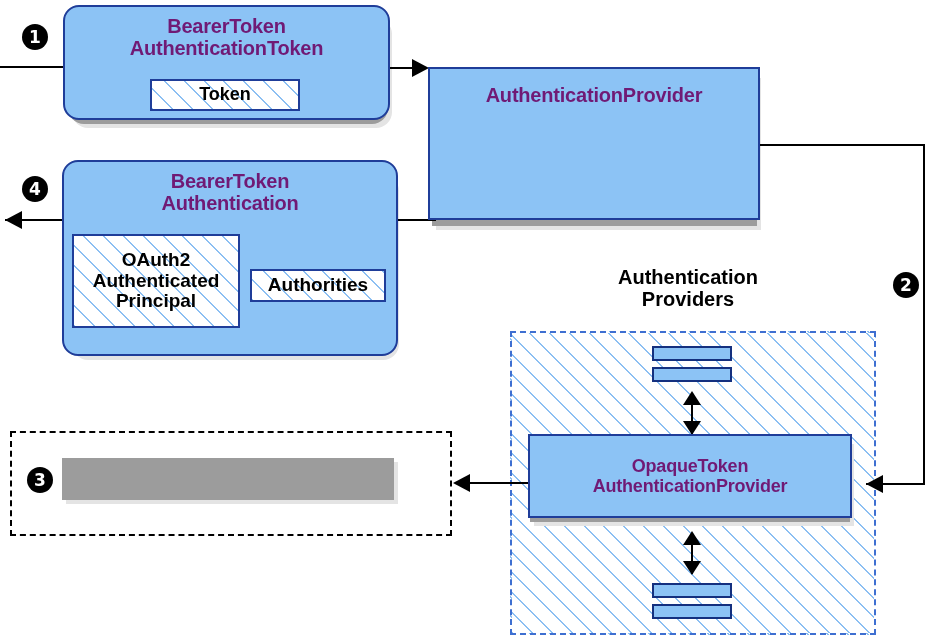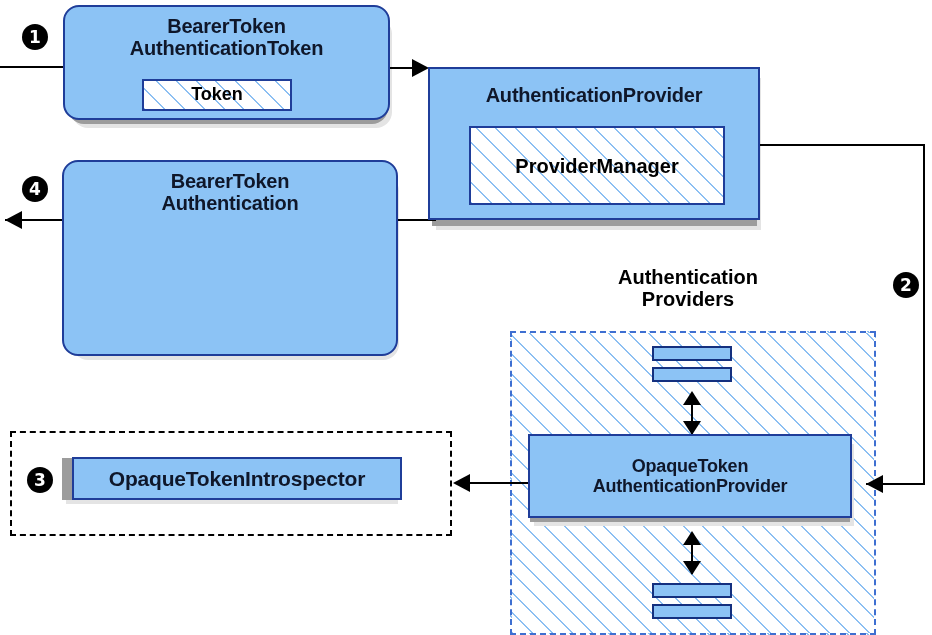--- a/index.html
+++ b/index.html
@@ -17,21 +17,21 @@
 
   
   .node{
     position:absolute;
     background:#8CC3F5;
     border:2px solid #1F3D99;
     box-sizing:border-box;
     display:flex;
     flex-direction:column;
     align-items:center;
-    color:#0f172a;
+    color:#701a75;
     font-weight:bold;
     text-align:center;
     z-index:6;
   }
   .node.rounded{border-radius:16px;}
   .node .title{
     line-height:1.12;
     white-space:pre-line;
     letter-spacing:-0.2px;
   }
@@ -142,49 +142,52 @@
 
   <div class="marker" style="left:22px;top:24px;">1</div>
 
   <div class="shadow-light rounded" style="left:72px;top:18px;width:320px;height:110px;"></div>
   <div class="shadow-dark rounded" style="left:68px;top:14px;width:320px;height:110px;"></div>
 
   <div class="node rounded" style="left:63px;top:5px;width:327px;height:115px;padding-top:8px;font-size:20px;">
     <div class="title">BearerToken
 AuthenticationToken</div>
   </div>
-  <div class="subbox hatch" style="left:142px;top:79px;width:150px;height:32px;font-size:18px;">Token</div>
+  <div class="subbox hatch" style="left:150px;top:79px;width:150px;height:32px;font-size:18px;">Token</div>
 
   <div class="line-h" style="left:390px;top:67px;width:35px;"></div>
   <div class="arrow arrow-r" style="left:412px;top:59px;"></div>
 
   <div class="shadow-light" style="left:436px;top:78px;width:325px;height:152px;"></div>
   <div class="shadow-dark" style="left:432px;top:74px;width:325px;height:152px;"></div>
 
   <div class="node" style="left:428px;top:67px;width:332px;height:153px;padding-top:15px;font-size:20px;">
     <div class="title">AuthenticationProvider</div>
   </div>
-  <div class="subbox hatch" style="left:469px;top:126px;width:256px;height:79px;font-size:20px;">ProviderManager</div>
 
   <div class="line-h" style="left:758px;top:144px;width:167px;"></div>
   <div class="line-v" style="left:923px;top:144px;height:340px;"></div>
   <div class="line-h" style="left:866px;top:483px;width:59px;"></div>
   <div class="arrow arrow-l" style="left:866px;top:475px;"></div>
 
   <div class="marker" style="left:893px;top:272px;">2</div>
 
   <div class="line-h" style="left:392px;top:219px;width:44px;"></div>
 
   <div class="shadow-light rounded" style="left:72px;top:175px;width:327px;height:185px;"></div>
   <div class="shadow-dark rounded" style="left:68px;top:171px;width:327px;height:185px;"></div>
 
   <div class="node rounded" style="left:62px;top:160px;width:336px;height:196px;padding-top:8px;font-size:20px;">
     <div class="title">BearerToken
 Authentication</div>
   </div>
+  <div class="subbox hatch" style="left:72px;top:234px;width:168px;height:94px;font-size:19px;">OAuth2
+Authenticated
+Principal</div>
+  <div class="subbox hatch" style="left:250px;top:269px;width:136px;height:33px;font-size:19px;">Authorities</div>
 
   <div class="line-h" style="left:5px;top:219px;width:58px;"></div>
   <div class="arrow arrow-l" style="left:5px;top:211px;"></div>
   <div class="marker" style="left:22px;top:176px;">4</div>
 
   <div class="caption" style="left:553px;top:266px;width:270px;font-size:20px;">Authentication
 Providers</div>
 
   <div class="dashed-blue hatch" style="left:510px;top:331px;width:366px;height:304px;"></div>
 
@@ -209,19 +212,16 @@
   <div class="bar" style="left:652px;top:583px;width:80px;height:15px;"></div>
   <div class="bar" style="left:652px;top:604px;width:80px;height:15px;"></div>
 
   <div class="line-h" style="left:468px;top:482px;width:62px;"></div>
   <div class="arrow arrow-l" style="left:453px;top:474px;"></div>
 
   <div class="dashed-black" style="left:10px;top:431px;width:442px;height:105px;"></div>
 
   <div class="shadow-light" style="left:66px;top:462px;width:332px;height:42px;"></div>
   <div class="shadow-dark" style="left:62px;top:458px;width:332px;height:42px;"></div>
-  <div class="node" style="left:72px;top:457px;width:330px;height:43px;justify-content:center;font-size:21px;">
-    <div class="title">OpaqueTokenIntrospector</div>
-  </div>
 
   <div class="marker" style="left:27px;top:467px;">3</div>
 
 </div>
 
 </body></html>

